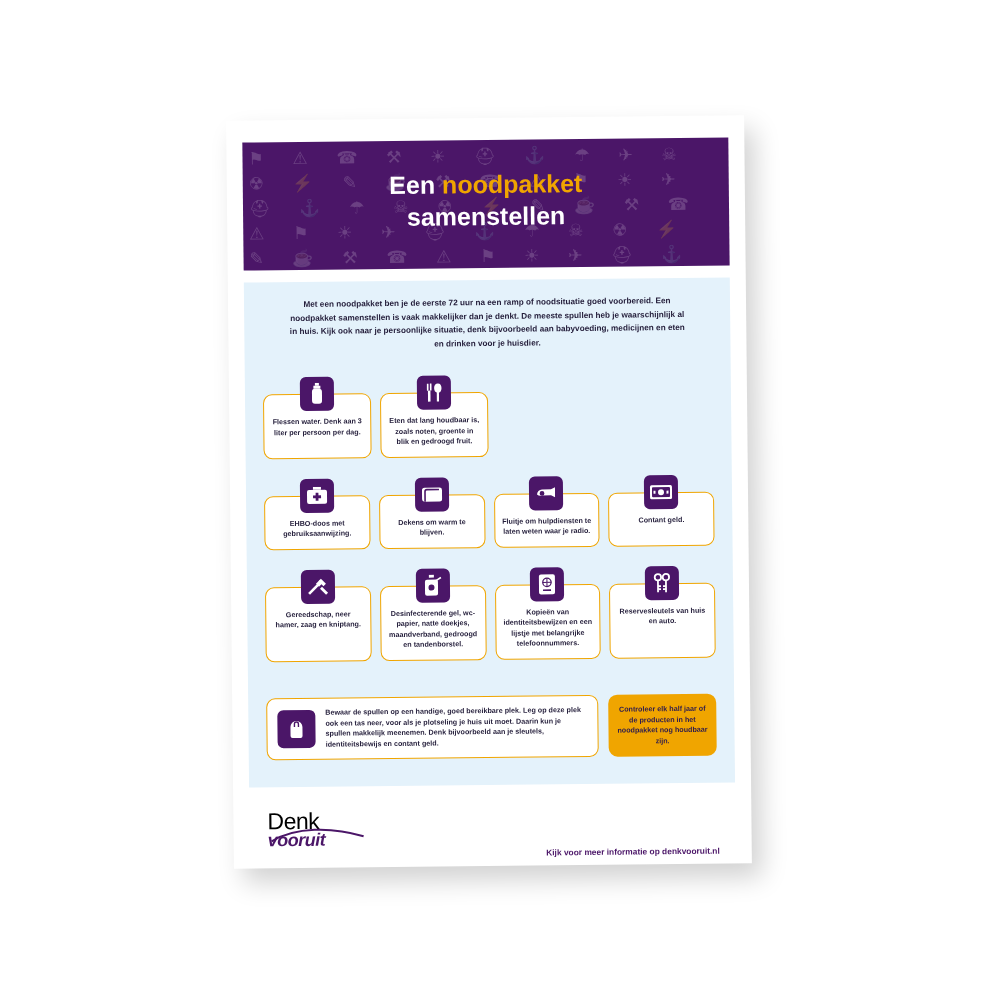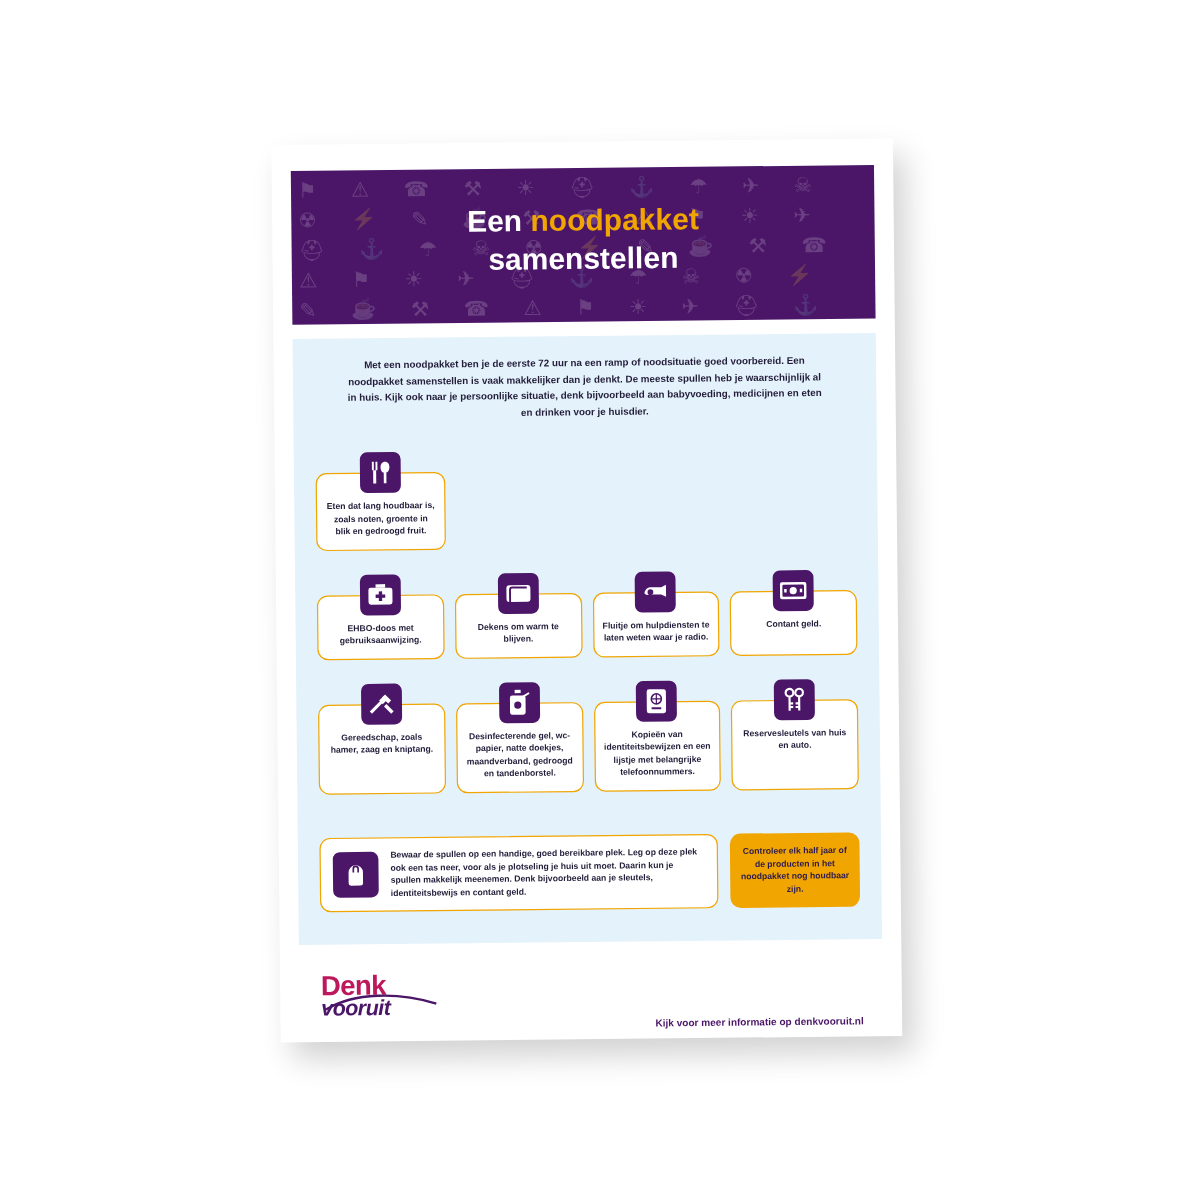--- a/index.html
+++ b/index.html
@@ -195,22 +195,22 @@
     height: 52px;
   }
   .logo {
     position: absolute;
     left: 18px;
     top: 0px;
     line-height: 1;
   }
   .logo .denk {
     font-size: 23px;
-    font-weight: bold;
-    color: #be185d;
+    font-weight: normal;
+    color: #000000;
     letter-spacing: -0.5px;
   }
   .logo .vooruit {
     font-size: 18px;
     font-weight: bold;
     font-style: italic;
     color: #4b1668;
     letter-spacing: -0.5px;
     margin-top: -2px;
   }
@@ -246,20 +246,30 @@
         <div>samenstellen</div>
       </div>
     </div>
 
     <div class="body-panel">
       <div class="intro">Met een noodpakket ben je de eerste 72 uur na een ramp of noodsituatie goed voorbereid. Een noodpakket samenstellen is vaak makkelijker dan je denkt. De meeste spullen heb je waarschijnlijk al in huis. Kijk ook naar je persoonlijke situatie, denk bijvoorbeeld aan babyvoeding, medicijnen en eten en drinken voor je huisdier.</div>
 
       <div class="grid">
 
         <div class="row row-h1">
+          <div class="card">
+            <div class="icon-badge">
+              <svg width="16" height="22" viewBox="0 0 16 22">
+                  <rect x="6" y="0" width="4" height="3" fill="#fff"></rect>
+                  <rect x="4.5" y="3" width="7" height="3" fill="#fff"></rect>
+                  <rect x="3" y="6" width="10" height="15" rx="3" fill="#fff"></rect>
+                </svg>
+            </div>
+            <span>Flessen water. Denk aan 3 liter per persoon per dag.</span>
+          </div>
           <div class="card">
             <div class="icon-badge">
               <svg width="20" height="22" viewBox="0 0 20 22">
                   <rect x="3" y="2" width="1.6" height="7" fill="#fff"></rect>
                   <rect x="6" y="2" width="1.6" height="7" fill="#fff"></rect>
                   <rect x="4" y="9" width="2.5" height="11" fill="#fff"></rect>
                   <path d="M14 2c2.4 0 3.6 2 3.6 4.5S16.4 11 15 11v9h-2.2v-9c-1.4 0-2.6-2-2.6-4.5S11.6 2 14 2z" fill="#fff"></path>
                 </svg>
             </div>
             <span>Eten dat lang houdbaar is, zoals noten, groente in blik en gedroogd fruit.</span>
@@ -313,21 +323,21 @@
         <div class="row">
           <div class="card">
             <div class="icon-badge">
               <svg width="24" height="20" viewBox="0 0 24 20">
                   <path d="M3 17 L12 8" stroke="#fff" stroke-width="2.6"></path>
                   <path d="M10 7 l4-4 3 3 -4 4z" fill="#fff"></path>
                   <path d="M15 2 l5 5 -2.5 2.5 -5-5z" fill="#fff"></path>
                   <path d="M20 18 l-6-6 2-2 6 6z" fill="#fff"></path>
                 </svg>
             </div>
-            <span>Gereedschap, zoals hamer, zaag en kniptang.</span>
+            <span>Gereedschap, neer hamer, zaag en kniptang.</span>
           </div>
           <div class="card">
             <div class="icon-badge">
               <svg width="20" height="22" viewBox="0 0 20 22">
                   <rect x="6" y="0" width="5" height="3" fill="#fff"></rect>
                   <path d="M4 5h9a2 2 0 0 1 2 2v12a2 2 0 0 1-2 2H4a2 2 0 0 1-2-2V7a2 2 0 0 1 2-2z" fill="#fff"></path>
                   <path d="M13 6 l5-3" stroke="#fff" stroke-width="1.6"></path>
                   <circle cx="8.5" cy="13" r="3" fill="#4b1668"></circle>
                 </svg>
             </div>

